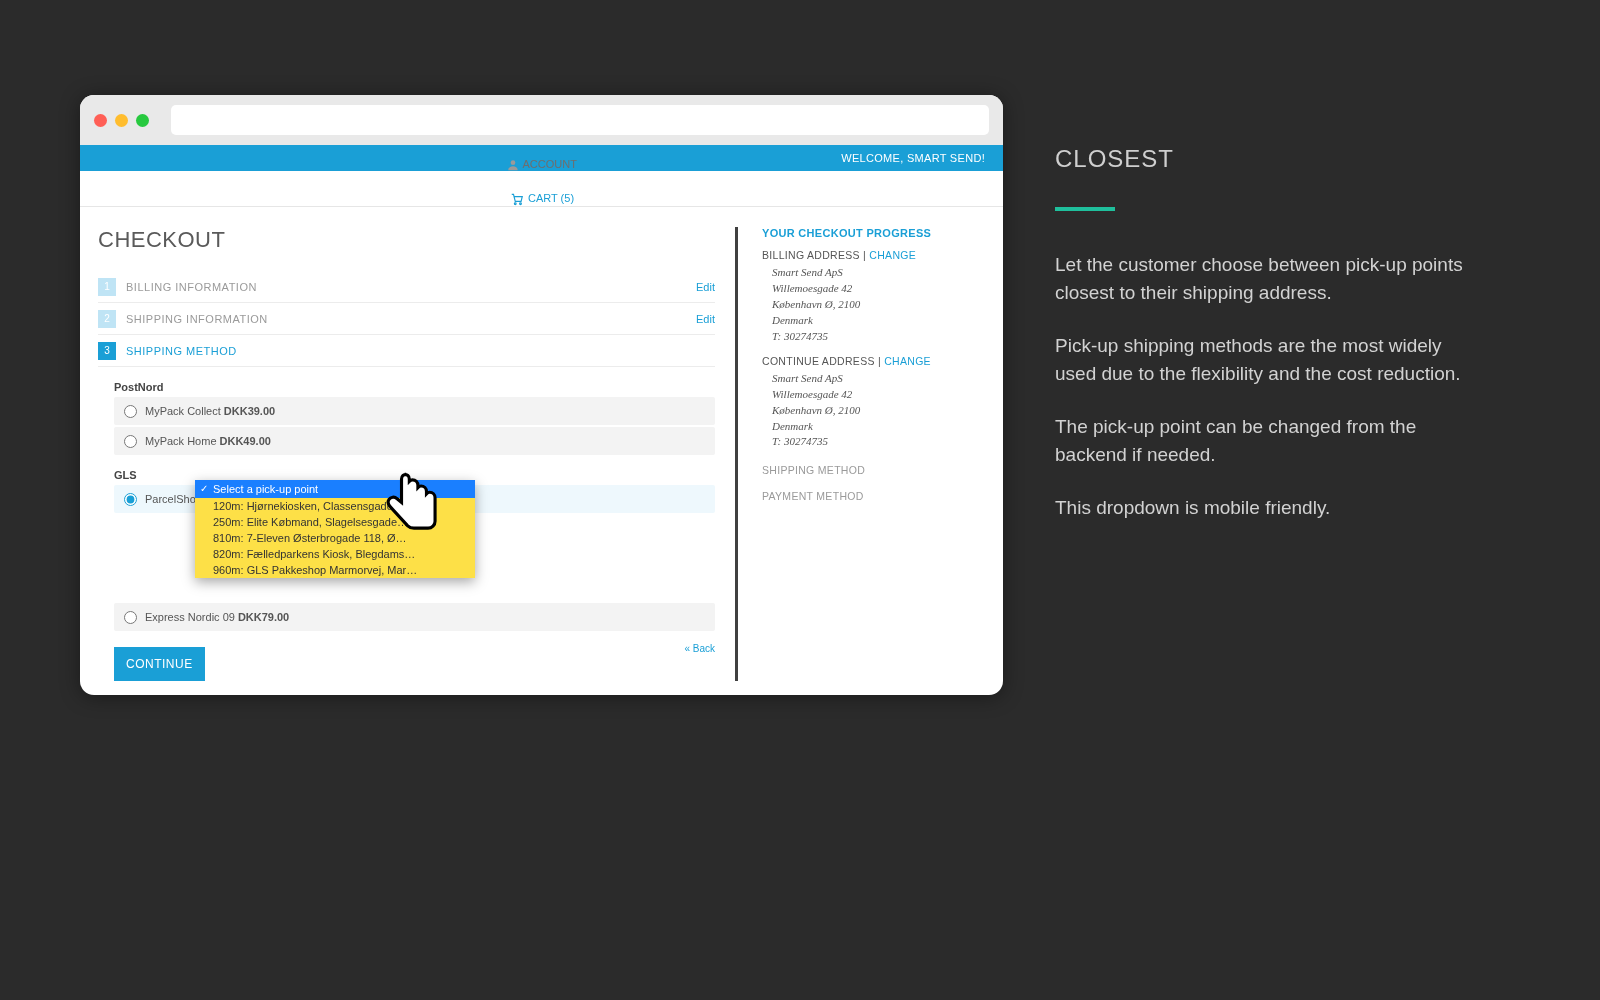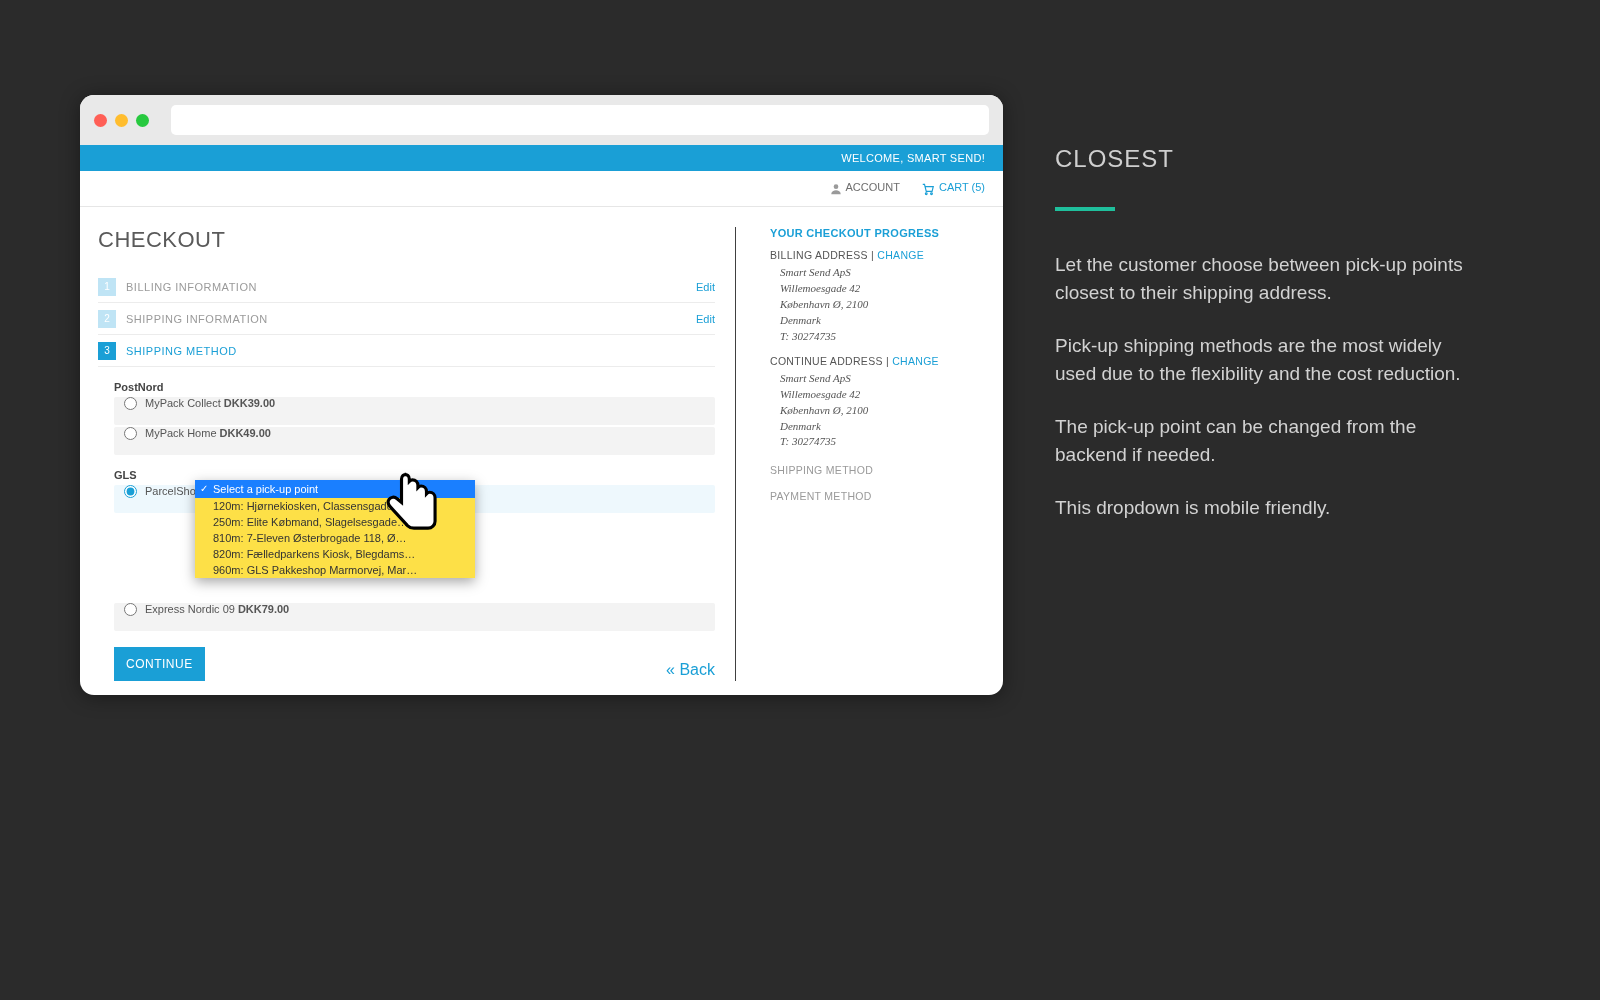--- a/index.html
+++ b/index.html
@@ -26,39 +26,39 @@
   display: flex;
   align-items: center;
   padding: 0 14px;
 }
 .tlight { width: 13px; height: 13px; border-radius: 50%; margin-right: 8px; }
 .tl-red { background: #ff5f56; } .tl-yel { background: #ffbd2e; } .tl-grn { background: #27c93f; }
 .urlbar { flex: 1; height: 30px; background: #fff; border-radius: 5px; margin-left: 14px; }
 
 .welcome-bar { height: 26px; background: #1a9fd6; color: #fff; font-size: 11px; display: flex; align-items: center; justify-content: flex-end; padding-right: 18px; letter-spacing: .3px; }
 
-.account-bar { height: 36px; display: flex; align-items: center; justify-content: flex-end; gap: 20px; padding: 0 18px; font-size: 11px; color: #6e6e6e; border-bottom: 1px solid #e6e6e6; }
+.account-bar { height: 36px; display: flex; align-items: center; justify-content: flex-end; gap: 20px; padding: 0 18px; font-size: 11px; color: #6e6e6e; border-bottom: 1px solid #e6e6e6; flex-direction: column; }
 .account-bar .cart { color: #1a9fd6; }
 .account-bar svg { vertical-align: middle; }
 
 .content { display: flex; padding: 20px 18px 24px 18px; }
 .main { flex: 1; padding-right: 20px; }
-.side { width: 250px; border-left: 1px solid #404040; padding-left: 34px; }
+.side { width: 250px; border-left: 3px solid #404040; padding-left: 24px; }
 
 .checkout-h { font-size: 22px; font-weight: 300; color: #5a5a5a; letter-spacing: .5px; margin-bottom: 18px; }
 
 .step { display: flex; align-items: center; height: 32px; border-bottom: 1px solid #ececec; font-size: 11px; }
 .step .num { width: 18px; height: 18px; background: #bfe4f5; color: #fff; font-size: 10px; display: flex; align-items: center; justify-content: center; margin-right: 10px; }
 .step.active .num { background: #1a9fd6; }
 .step .title { flex: 1; color: #9a9a9a; letter-spacing: .5px; }
 .step.active .title { color: #1a9fd6; }
 .step .edit { color: #1a9fd6; cursor: pointer; }
 
 .shipgroup { margin: 14px 0 4px 16px; font-size: 11px; font-weight: 700; color: #444; }
-.ship-opt { display: flex; align-items: flex-start; height: 28px; background: #f3f3f3; margin: 0 0 2px 16px; padding: 0 10px; font-size: 11px; color: #555; border-radius: 2px; }
+.ship-opt { display: flex; align-items: center; height: 28px; background: #f3f3f3; margin: 0 0 2px 16px; padding: 0 10px; font-size: 11px; color: #555; border-radius: 2px; }
 .ship-opt.sel { background: #eef8fd; }
 .ship-opt input { margin-right: 8px; accent-color: #1a9fd6; }
 .ship-opt .price { font-weight: 700; margin-left: 3px; }
 
 .dropdown {
   position: absolute;
   left: 115px; top: 385px;
   width: 280px;
   background: #fde047;
   box-shadow: 0 4px 12px rgba(0,0,0,.35);
@@ -67,21 +67,21 @@
 }
 .dropdown .dd-sel { background: #1a7fff; color: #fff; padding: 3px 8px 3px 18px; position: relative; }
 .dropdown .dd-sel::before { content: "✓"; position: absolute; left: 5px; top: 3px; font-size: 10px; }
 .dropdown .dd-item { padding: 2px 8px 2px 18px; color: #333; white-space: nowrap; overflow: hidden; }
 
 .pointer {
   position: absolute; left: 295px; top: 370px; z-index: 30;
 }
 
 .continue { display: inline-block; margin: 14px 0 0 16px; background: #1a9fd6; color: #fff; font-size: 12px; letter-spacing: .5px; padding: 10px 12px; border: none; cursor: pointer; }
-.back { float: right; font-size: 16px; color: #1a9fd6; margin-top: 28px; }
+.back { float: right; font-size: 10px; color: #1a9fd6; margin-top: 10px; }
 
 .side-h { color: #1a9fd6; font-size: 11px; font-weight: 700; letter-spacing: .3px; margin-bottom: 10px; }
 .side-sub { font-size: 10.5px; color: #555; letter-spacing: .3px; margin-top: 10px; }
 .side-sub a { color: #1a9fd6; text-decoration: none; }
 .addr { font-family: Georgia, 'Times New Roman', serif; font-style: italic; font-size: 11px; color: #555; line-height: 1.45; padding: 4px 0 0 10px; }
 .side-plain { font-size: 10.5px; color: #9a9a9a; letter-spacing: .3px; margin-top: 14px; }
 
 .promo {
   position: absolute;
   left: 1055px; top: 145px;

